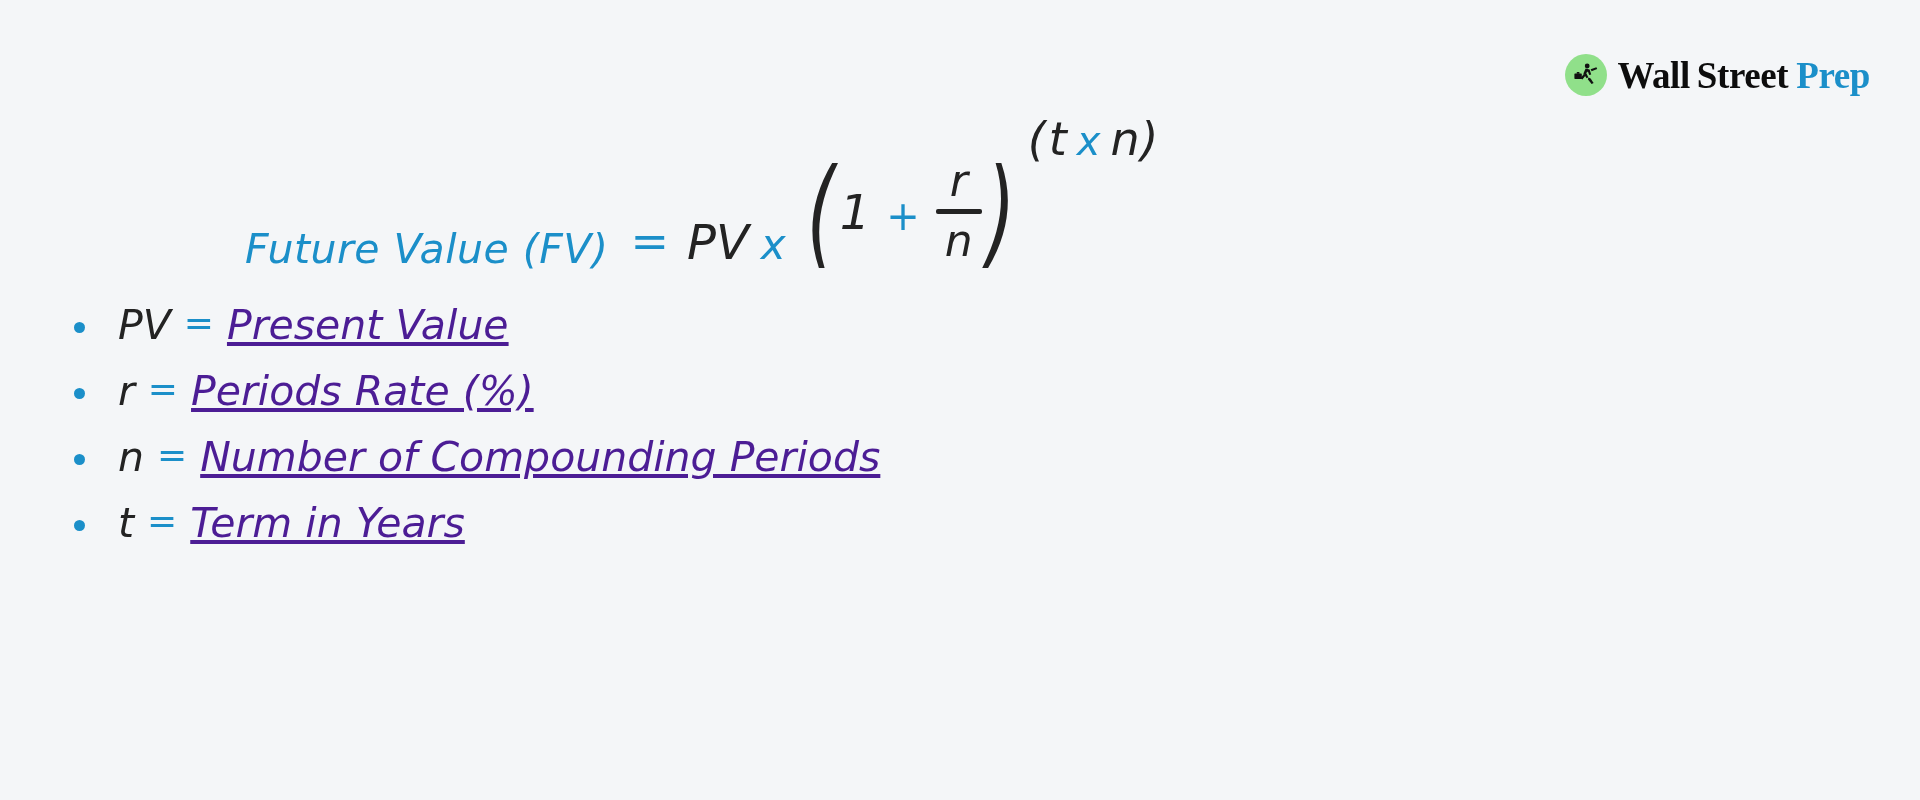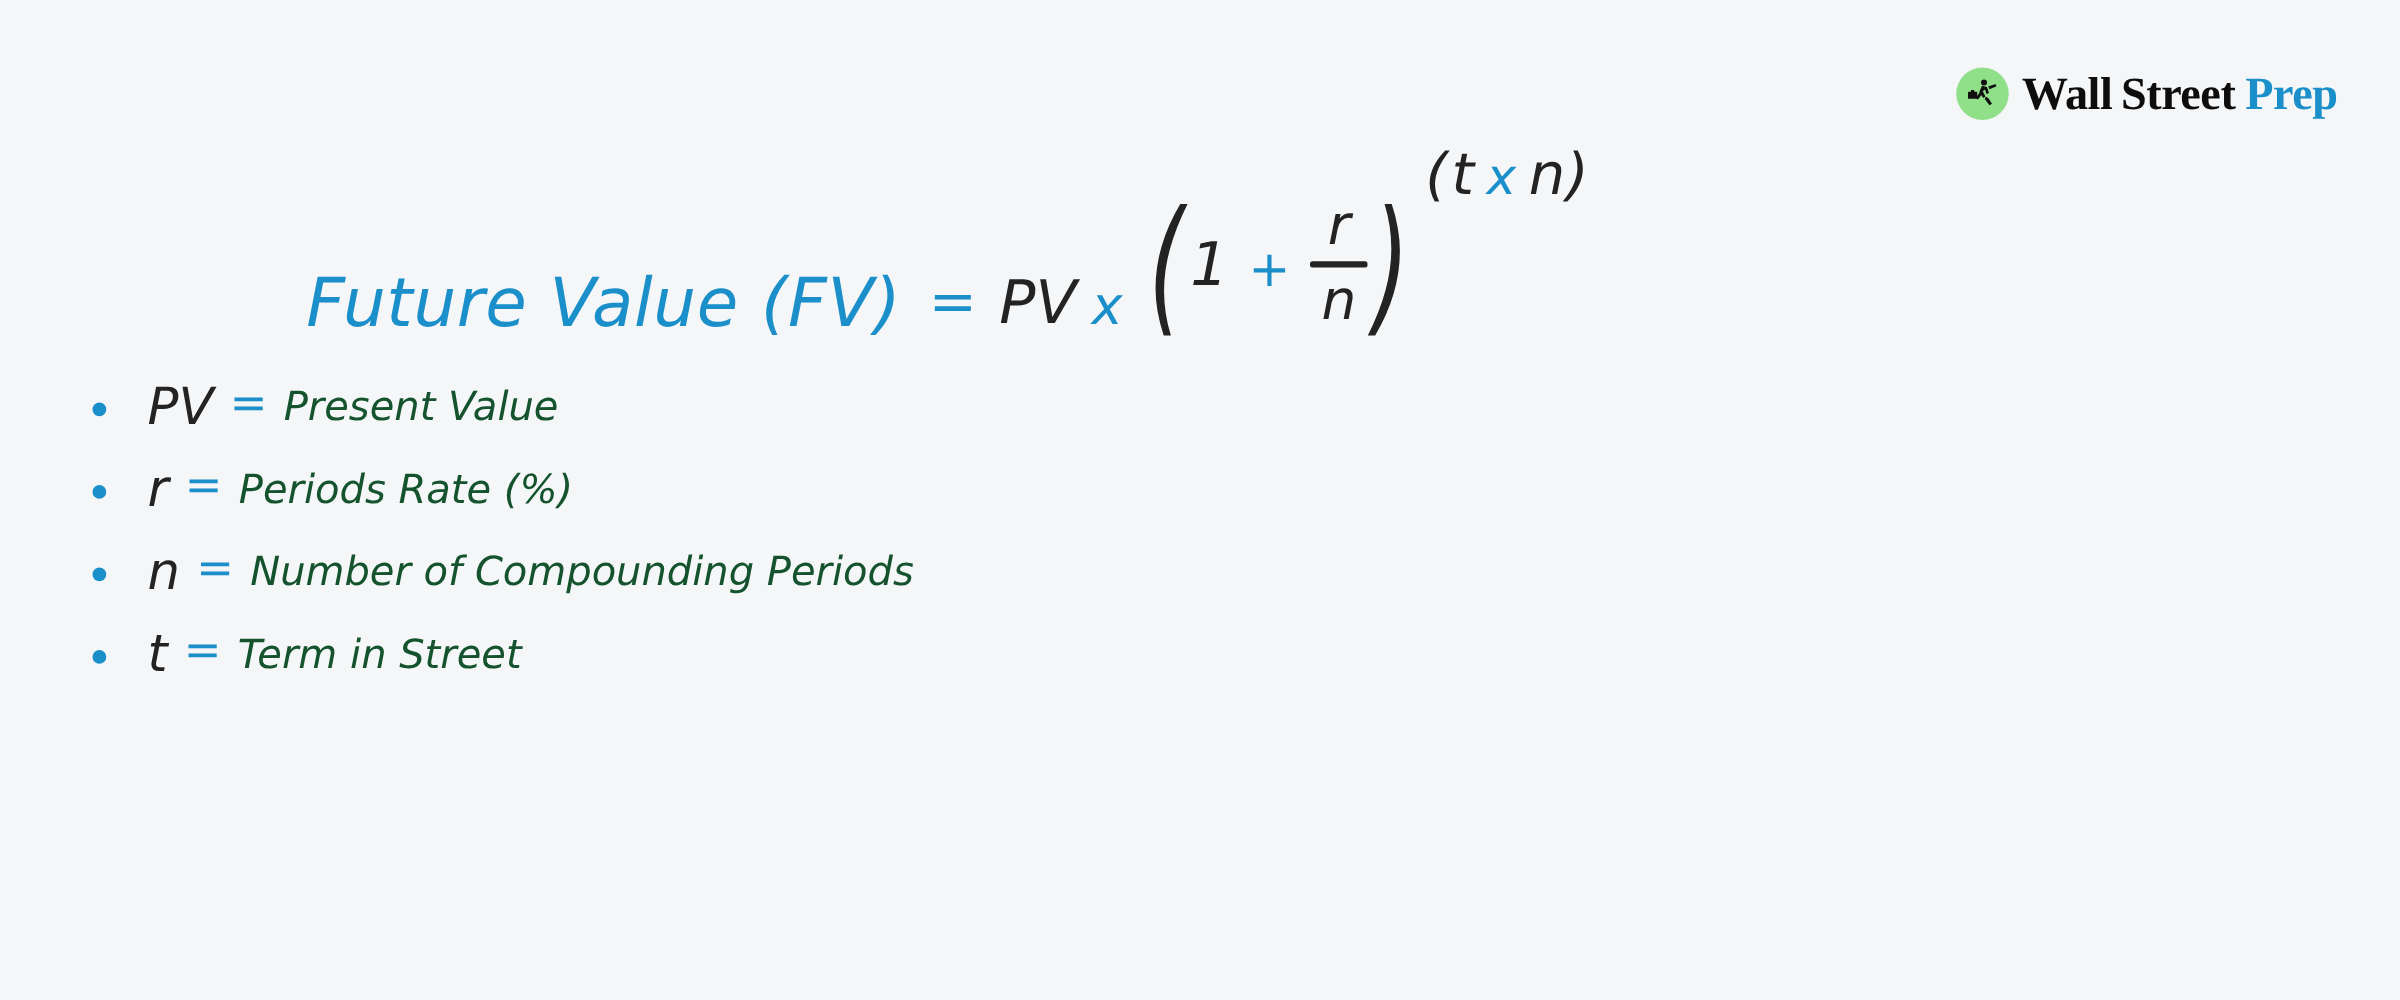--- a/index.html
+++ b/index.html
@@ -60,21 +60,21 @@
   #equation {
     position: absolute;
     left: 245px;
     top: 128px;
     display: flex;
     align-items: flex-end;
     height: 150px;
   }
   #eq-lhs {
     color: #1b8fc9;
-    font-size: 54px;
+    font-size: 41px;
     line-height: 1;
     letter-spacing: 0.5px;
     white-space: nowrap;
     position: relative;
     top: -8px;
   }
   #eq-equals {
     color: #1b8fc9;
     font-size: 46px;
     line-height: 1;
@@ -212,23 +212,24 @@
   }
   .def-eq {
     color: #1b8fc9;
     font-size: 36px;
     line-height: 1;
     margin: 0 13px;
     position: relative;
     top: -2px;
   }
   .def-text {
-    color: #14532d;
-    font-size: 32px;
-    line-height: 1;
+    color: #4c1d95;
+    font-size: 41px;
+    line-height: 1;
+    text-decoration: underline;
   }
 </style>
 </head>
 <body>
 
 <div id="brand-logo">
   <span class="logo-mark">
     <svg width="30" height="30" viewBox="0 0 30 30" aria-hidden="true">
       <g fill="#111111">
         <circle cx="16.2" cy="6.0" r="2.4"></circle>
@@ -301,15 +302,15 @@
   <li>
     <span class="bullet-dot"></span>
     <span class="def-symbol hand">n</span>
     <span class="def-eq hand">=</span>
     <span class="def-text hand">Number of Compounding Periods</span>
   </li>
   <li>
     <span class="bullet-dot"></span>
     <span class="def-symbol hand">t</span>
     <span class="def-eq hand">=</span>
-    <span class="def-text hand">Term in Street</span>
+    <span class="def-text hand">Term in Years</span>
   </li>
 </ul>
 
 </body></html>

